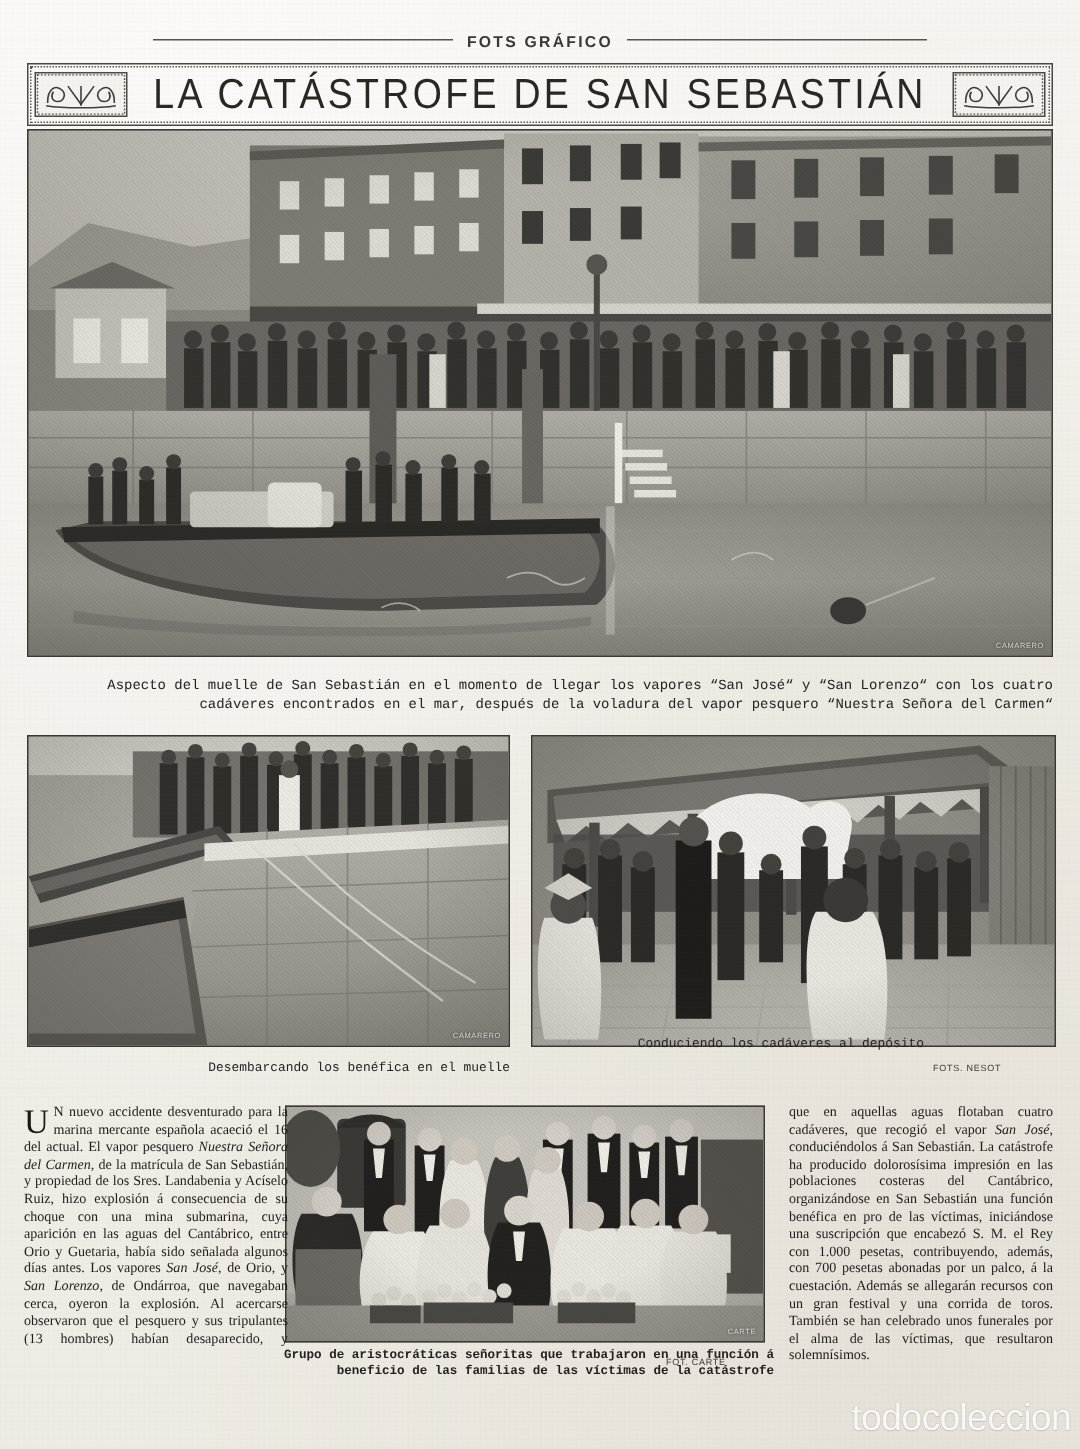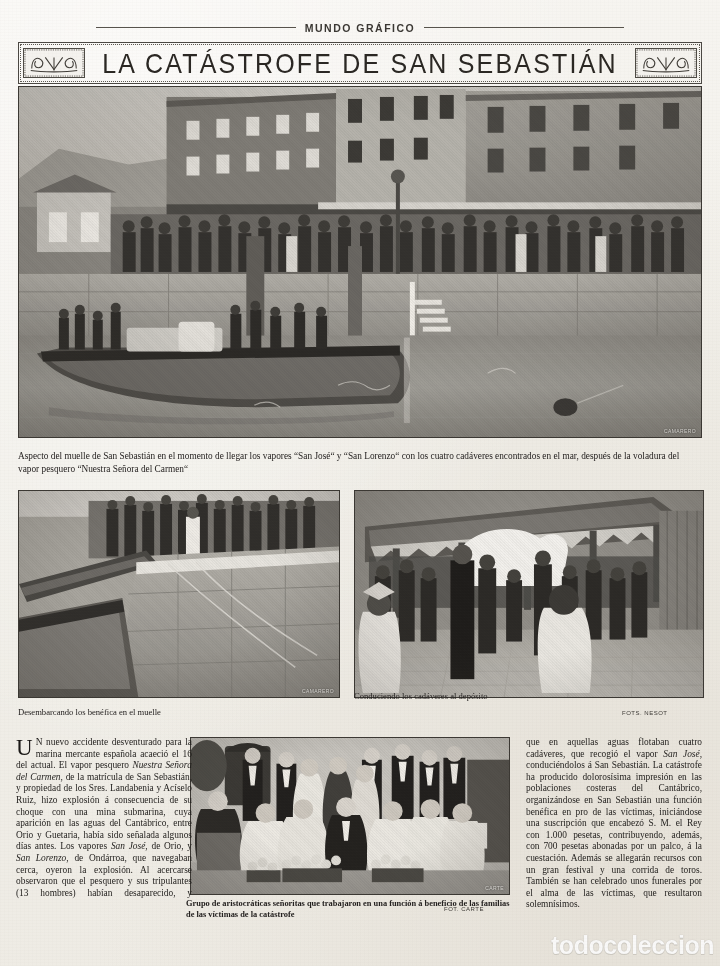--- a/index.html
+++ b/index.html
@@ -129,24 +129,24 @@
 
   
   #photo-transport { top: 490px; left: 354px; width: 350px; height: 208px; }
 
   
   #photo-group { top: 737px; left: 190px; width: 320px; height: 158px; }
 
   
   .caption {
     position: absolute;
-    font-family: Liberation Serif, serif;
+    font-family: Liberation Mono, monospace;
     font-size: 9.3px;
     line-height: 1.45;
-    text-align: left;
+    text-align: right;
     color: #242120;
   }
   #caption-main { top: 450px; left: 18px; width: 684px; }
   #caption-unload { top: 706px; left: 18px; width: 322px; font-size: 8.6px; }
   #caption-transport { top: 690px; left: 354px; width: 262px; font-size: 8.6px; }
   #caption-group {
     top: 898px; left: 186px; width: 330px;
     font-size: 8.4px; font-weight: 700; line-height: 1.35;
   }
 
@@ -185,34 +185,34 @@
     font-family: "Liberation Serif", serif;
     color: #1a1816;
   }
 
   
   #watermark {
     position: absolute;
     right: 6px; bottom: 6px;
     font-family: "Liberation Sans", sans-serif;
     font-size: 25px;
-    font-weight: 700;
+    font-weight: 400;
     letter-spacing: -0.5px;
     color: rgba(255,255,255,0.92);
     text-shadow: 0 0 1px rgba(170,165,158,.9), 0 1px 0 rgba(190,186,178,.55);
     user-select: none;
   }
 </style>
 </head>
 <body>
 
 <div class="page">
 
   <div class="running-head">
-    <span class="rule-l"></span><span>MUNDO GRÁFICO</span><span class="rule-r"></span>
+    <span class="rule-l"></span><span>FOTS GRÁFICO</span><span class="rule-r"></span>
   </div>
 
   <div class="title-frame">
     <div class="title-inner">
 
       <div class="ornament">
         <svg viewBox="0 0 62 30" preserveAspectRatio="none">
           <rect x="1" y="1" width="60" height="28" fill="none" stroke="#55514b" stroke-width="1" stroke-dasharray="1.2 1.2"></rect>
           <g fill="none" stroke="#403d38" stroke-width="1.1">
             <path d="M8 21 C8 10, 14 8, 18 12 C21 15, 19 20, 15 20 C11 20, 10 16, 12 13"></path>

